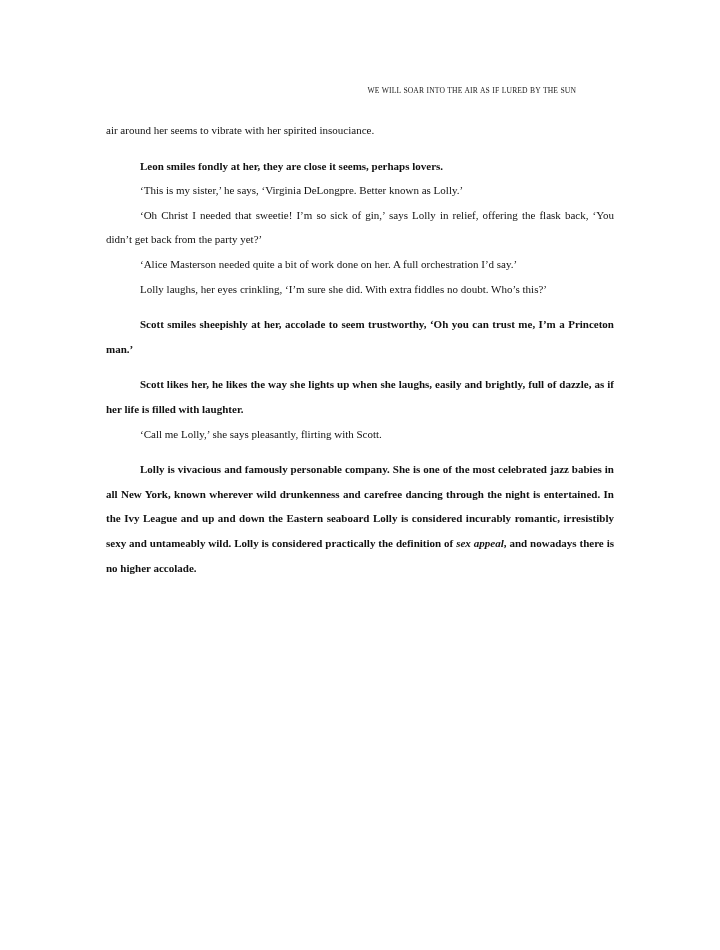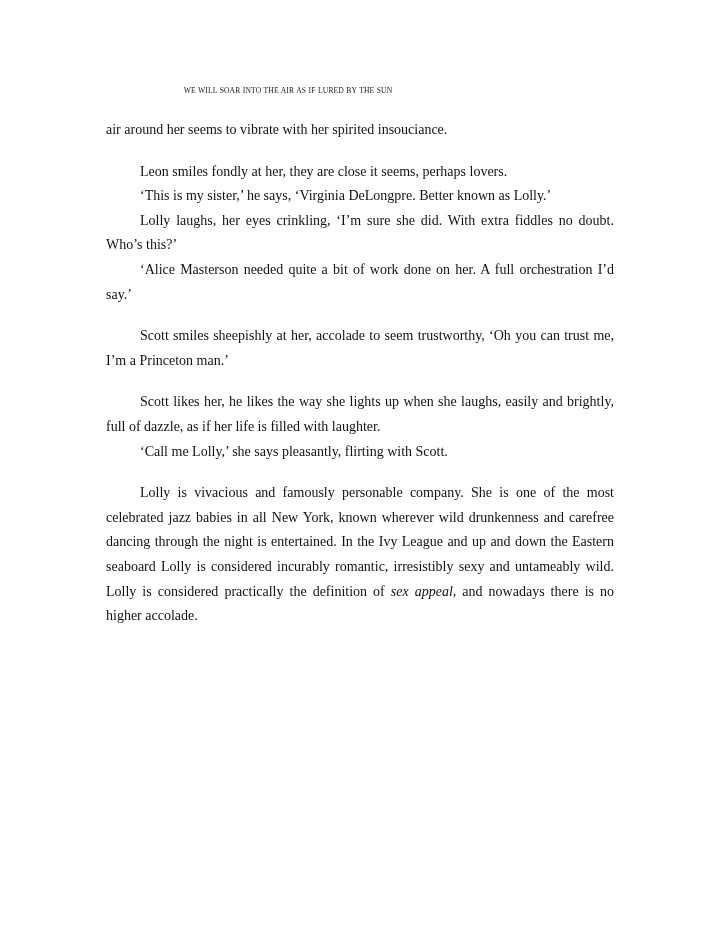--- a/index.html
+++ b/index.html
@@ -13,55 +13,57 @@
       position: relative;
       overflow: hidden;
       font-family: "Liberation Serif", "DejaVu Serif", serif;
       color: #111111;
     }
     .running-header {
       position: absolute;
       top: 86px;
       left: 0;
       width: 576px;
-      text-align: center;
+      text-align: right;
       font-size: 7.6px;
       letter-spacing: 0.1px;
       word-spacing: 0.5px;
       color: #222;
     }
     .page-body {
       position: absolute;
       left: 106px;
       top: 118px;
       width: 508px;
-      font-size: 14px;
+      font-size: 11px;
       line-height: 24.6px;
       text-align: justify;
     }
     .page-body p {
       margin: 0;
       text-indent: 34px;
     }
     .page-body p.noindent {
       text-indent: 0;
     }
     .page-body p.gap {
-      margin-top: 17px;
+      margin-top: 11px;
+      font-weight: bold;
     }
     em { font-style: italic; }
   </style>
 </head>
 <body>
 
 <div class="running-header">WE  WILL SOAR INTO THE  AIR AS IF LURED BY THE SUN</div>
 
 <div class="page-body">
   <p class="noindent">air around her seems to vibrate with her spirited insouciance.</p>
   <p class="gap">Leon smiles fondly at her, they are close it seems, perhaps lovers.</p>
   <p>‘This is my sister,’ he says, ‘Virginia DeLongpre. Better known as Lolly.’</p>
+  <p>‘Oh Christ I needed that sweetie! I’m so sick of gin,’ says Lolly in relief, offering the flask back, ‘You didn’t get back from the party yet?’</p>
+  <p>‘Alice Masterson needed quite a bit of work done on her. A full orchestration I’d say.’</p>
   <p>Lolly laughs, her eyes crinkling, ‘I’m sure she did. With extra fiddles no doubt. Who’s this?’</p>
-  <p>‘Alice Masterson needed quite a bit of work done on her. A full orchestration I’d say.’</p>
   <p class="gap">Scott smiles sheepishly at her, accolade to seem trustworthy, ‘Oh you can trust me, I’m a Princeton man.’</p>
   <p class="gap">Scott likes her, he likes the way she lights up when she laughs, easily and brightly, full of dazzle, as if her life is filled with laughter.</p>
   <p>‘Call me Lolly,’ she says pleasantly, flirting with Scott.</p>
   <p class="gap"><span>Lolly is vivacious and famously personable company. She is one of the most celebrated jazz babies in all New York, known wherever wild drunkenness and carefree dancing through the night is entertained. In the Ivy League and up and down the Eastern seaboard Lolly is considered incurably romantic, irresistibly sexy and untameably wild. Lolly is considered practically the definition of </span><em>sex appeal</em><span>, and nowadays there is no higher accolade.</span></p>
 </div>
 
 </body></html>

